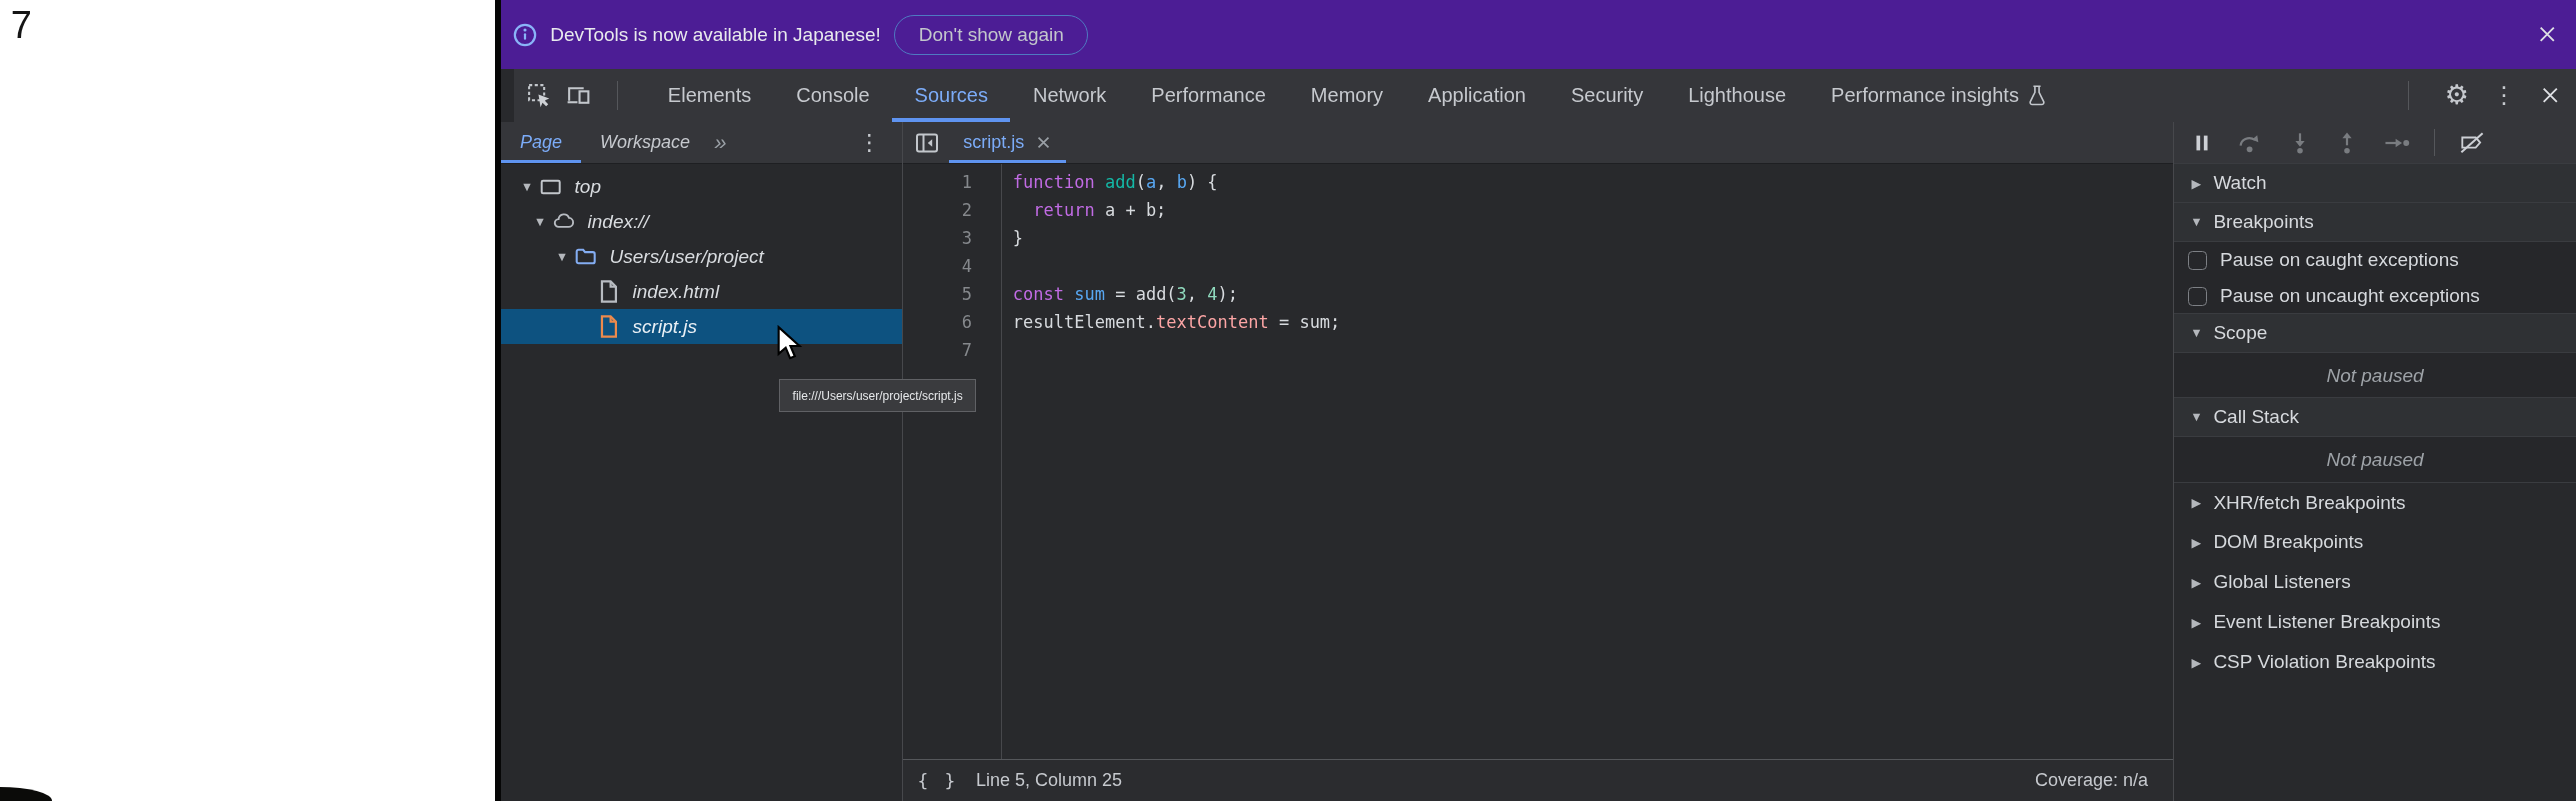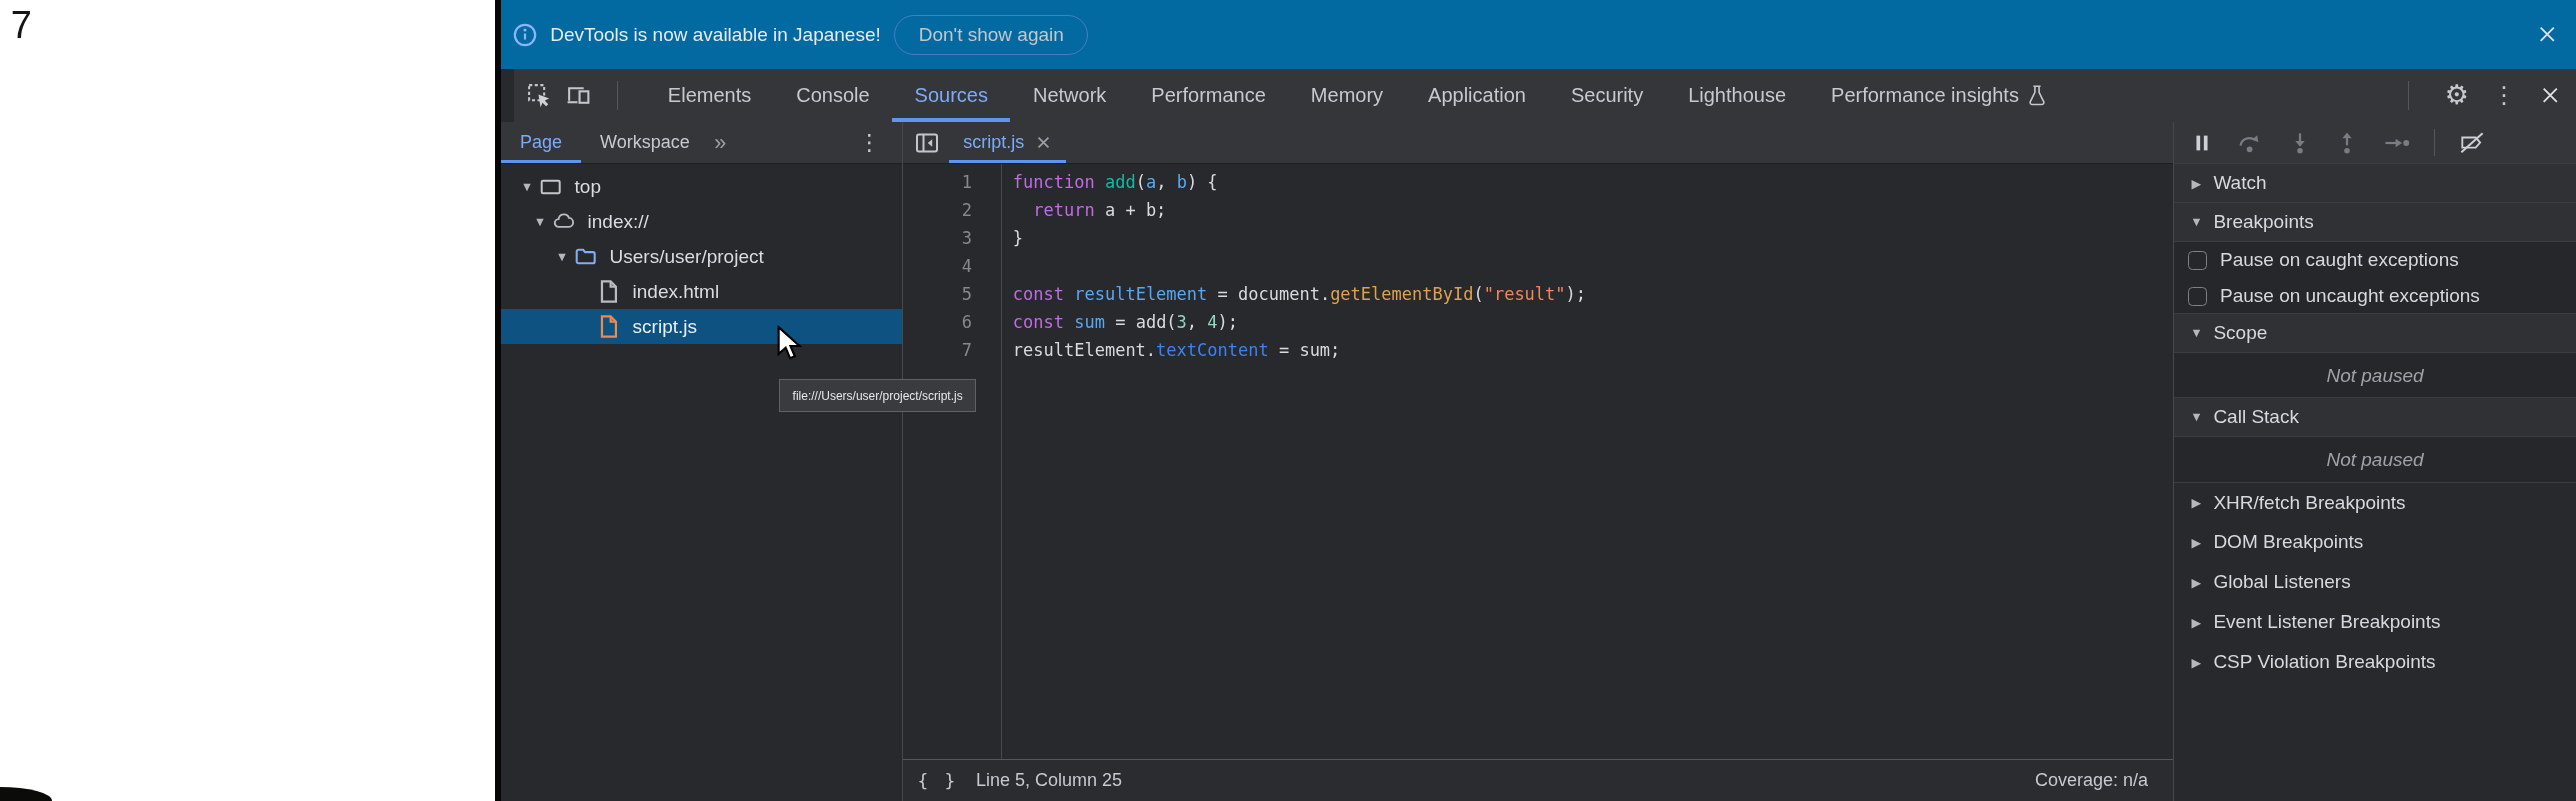--- a/index.html
+++ b/index.html
@@ -14,21 +14,21 @@
   
   .corner-number{position:absolute;left:10.8px;top:3.6px;font-size:38px;color:#151515;}
   .bottom-artifact{position:absolute;left:0;bottom:0;width:52px;height:14.4px;background:#0b0b09;
     border-top-right-radius:100% 95%;}
 
   
   .devtools{position:absolute;left:495px;top:0;right:0;bottom:0;background:#28292c;
     border-left:6.3px solid #060606;box-sizing:border-box;display:flex;flex-direction:column;color:#c6c9ce;}
 
   
-  .infobar{height:69px;flex:0 0 69px;display:flex;align-items:center;background:#0369a1;
+  .infobar{height:69px;flex:0 0 69px;display:flex;align-items:center;background:#4c1d95;
     padding:0 18px 0 11.7px;gap:13.5px;}
   .ibar-msg{color:#e8eaed;font-size:19px;white-space:nowrap;}
   .chip{height:40px;border-radius:20px;padding:0 23.4px;display:inline-flex;align-items:center;
     font-size:19px;background:#aecbfa;color:#0e2e6e;border:none;white-space:nowrap;cursor:default;
     font-family:inherit;}
   .chip.outlined{background:transparent;border:1.8px solid #4f7ac2;color:#c3c7cc;}
   .icon-btn{display:inline-flex;align-items:center;justify-content:center;}
 
   
   .toolbar{height:53px;flex:0 0 53px;display:flex;align-items:center;background:#35363a;
@@ -41,21 +41,21 @@
   .tab.active{color:#7cacf8;}
   .tab.active::after{content:"";position:absolute;left:0;right:0;bottom:0;height:3.6px;background:#5f94f0;}
   .toolbar-right{margin-left:auto;display:flex;align-items:center;gap:23.4px;padding-right:14.4px;}
 
   
   .content{flex:1;display:flex;min-height:0;background:#28292c;}
   .tabstrip{height:41px;flex:0 0 41px;background:#35363a;display:flex;align-items:center;
     border-bottom:0.9px solid #1e1f22;position:relative;}
 
   
-  .navigator{width:401px;flex:0 0 401px;display:flex;flex-direction:column;border-right:0.9px solid #47484c;}
+  .navigator{width:401px;flex:0 0 401px;display:flex;flex-direction:column;border-right:0.9px solid #47484c;font-style:italic;}
   .nav-tab{padding:0 19px;height:100%;display:flex;align-items:center;color:#c6c9ce;font-size:18px;
     position:relative;white-space:nowrap;}
   .nav-tab.active{color:#7cacf8;}
   .nav-tab.active::after{content:"";position:absolute;left:0;right:0;bottom:0;height:2.7px;background:#5f94f0;}
   .chev{font-size:21.6px;color:#9aa0a6;margin-left:5.4px;}
   .nav-kebab{margin-left:auto;margin-right:21.6px;font-size:22.5px;color:#c6c9ce;}
   .tree{flex:1;padding-top:5.4px;font-size:19px;color:#d9dce0;position:relative;}
   .tree-row{height:35px;display:flex;align-items:center;box-sizing:border-box;white-space:nowrap;}
   .tree-row.selected{background:#0d5280;color:#eaf0f5;}
   .twisty{width:16px;flex:0 0 16px;font-size:12.6px;color:#b4b7bc;text-align:center;margin-right:3.6px;}
@@ -67,21 +67,21 @@
   .ed-tab{margin-left:9px;height:100%;display:flex;align-items:center;gap:10.8px;padding:0 14.4px;
     color:#7cacf8;font-size:18px;position:relative;}
   .ed-tab::after{content:"";position:absolute;left:0;right:0;bottom:0;height:2.7px;background:#5f94f0;}
   .code-area{flex:1;display:flex;min-height:0;background:#28292c;
     font-family:"DejaVu Sans Mono",monospace;font-size:17px;}
   .gutter{width:99px;flex:0 0 99px;border-right:0.9px solid #47484c;padding-top:3.6px;box-sizing:border-box;}
   .ln{height:28px;line-height:28px;text-align:right;padding-right:29px;color:#85888c;font-size:17px;}
   .code{padding:3.6px 0 0 10.8px;overflow:hidden;}
   .code-line{height:28px;line-height:28px;white-space:pre;color:#d7dade;}
   .tk-kw{color:#c16be4;} .tk-fn{color:#14b8a6;} .tk-vr{color:#58a7f2;}
-  .tk-mt{color:#e0a14f;} .tk-pr{color:#3b82f6;} .tk-st{color:#f2855c;}
+  .tk-mt{color:#e0a14f;} .tk-pr{color:#fca5a5;} .tk-st{color:#f2855c;}
   .tk-nm{color:#8fd9bd;} .tk-pl{color:#d7dade;}
   .statusbar{height:41px;flex:0 0 41px;border-top:0.9px solid #55575b;background:#2b2c2f;
     display:flex;align-items:center;padding:0 25px 0 14.4px;color:#c6c9ce;font-size:18px;}
   .braces{font-family:"DejaVu Sans Mono",monospace;font-size:18px;letter-spacing:2.7px;margin-right:18px;}
 
   
   .sidebar{width:402px;flex:0 0 402px;display:flex;flex-direction:column;background:#28292c;}
   .dbg-toolbar{height:41px;flex:0 0 41px;background:#35363a;border-bottom:0.9px solid #1e1f22;
     display:flex;align-items:center;padding-left:16px;gap:23.4px;}
   .dbg-sep{width:0.9px;height:27px;background:#55575b;}
@@ -280,21 +280,20 @@
             <div class="ln">4</div>
             <div class="ln">5</div>
             <div class="ln">6</div>
             <div class="ln">7</div>
           </div>
         <div class="code" id="code">
             <div class="code-line"><span class="tk-kw">function</span><span class="tk-pl"> </span><span class="tk-fn">add</span><span class="tk-pl">(</span><span class="tk-vr">a</span><span class="tk-pl">, </span><span class="tk-vr">b</span><span class="tk-pl">) {</span></div>
             <div class="code-line"><span class="tk-pl">  </span><span class="tk-kw">return</span><span class="tk-pl"> a + b;</span></div>
             <div class="code-line"><span class="tk-pl">}</span></div>
             <div class="code-line"></div>
-            <div class="code-line"><span class="tk-kw">const</span><span class="tk-pl"> </span><span class="tk-vr">resultElement</span><span class="tk-pl"> = document.</span><span class="tk-mt">getElementById</span><span class="tk-pl">(</span><span class="tk-st">"result"</span><span class="tk-pl">);</span></div>
             <div class="code-line"><span class="tk-kw">const</span><span class="tk-pl"> </span><span class="tk-vr">sum</span><span class="tk-pl"> = add(</span><span class="tk-nm">3</span><span class="tk-pl">, </span><span class="tk-nm">4</span><span class="tk-pl">);</span></div>
             <div class="code-line"><span class="tk-pl">resultElement.</span><span class="tk-pr">textContent</span><span class="tk-pl"> = sum;</span></div>
           </div>
       </div>
       <div class="statusbar">
         <span class="braces glyph">{ }</span>
         <span>Line 5, Column 25</span>
         <span class="flex-spacer"></span>
         <span>Coverage: n/a</span>
       </div>

